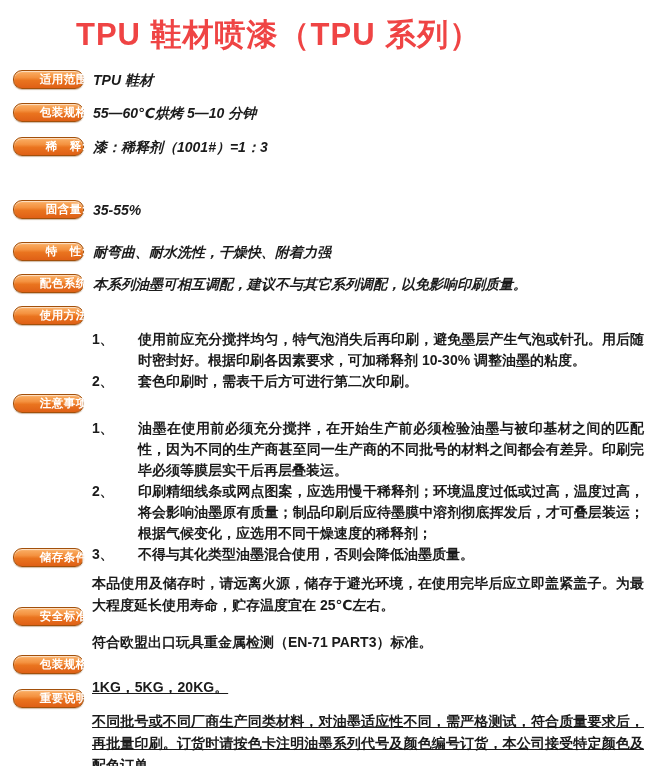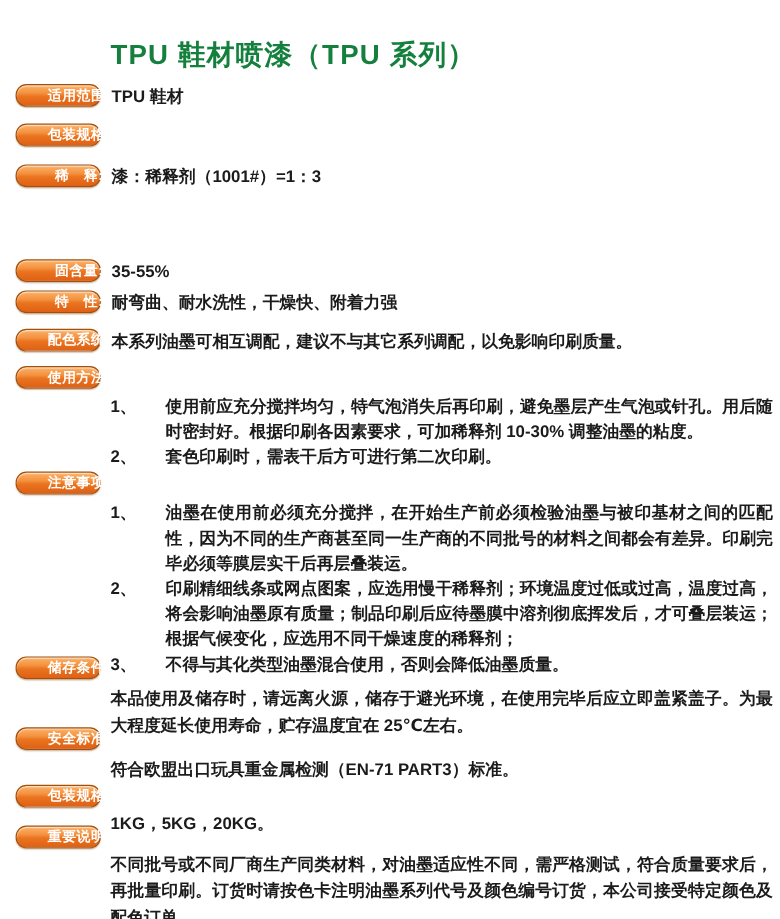--- a/index.html
+++ b/index.html
@@ -6,25 +6,25 @@
   .page{
     position:relative;
     width:650px;height:766px;
     background:#ffffff;
     overflow:hidden;
     font-family:"Liberation Sans","DejaVu Sans",sans-serif;
     font-weight:bold;
     color:#1b1b1b;
   }
   .title{
-    margin:16px;
+    margin:0;
     padding:14px 0 0 76px;
-    font-size:23px;
+    font-size:31px;
     letter-spacing:1px;
-    color:#15803d;
+    color:#ef4444;
   }
   .row{
     position:absolute;
     left:13px;
     right:6px;
   }
   .row.inline{
     display:flex;
     align-items:flex-start;
   }
@@ -43,62 +43,64 @@
     font-size:11.5px;
     white-space:nowrap;
     letter-spacing:0.5px;
     padding-left:35px;
   }
   .inline-content{
     margin-left:9px;
     font-size:14px;
     line-height:19px;
     padding-top:1px;
+    font-style:italic;
   }
   .block-content{
     margin-left:79px;
     font-size:14px;
   }
   .para{
     line-height:22px;
     text-align:justify;
   }
   .li{
     display:flex;
     line-height:21px;
   }
   .li .num{flex:0 0 24px;}
   .li .txt{flex:1 1 auto;text-align:justify;margin-left:22px;}
   .mt4{margin-top:4px;}
   .mt5{margin-top:5px;}
-  .mt2{margin-top:2px;}
+  .mt2{margin-top:2px;text-decoration:underline;}
 </style>
 </head>
 <body>
 
 <div class="page">
 
   <h1 class="title">TPU 鞋材喷漆（TPU 系列）</h1>
 
   <section class="row inline" style="top:70px">
     <span class="badge">适用范围:</span>
     <span class="inline-content">TPU 鞋材</span>
   </section>
 
   <section class="row inline" style="top:103px">
     <span class="badge">包装规格:</span>
+    <span class="inline-content">55—60℃烘烤 5—10 分钟</span>
   </section>
 
   <section class="row inline" style="top:137px">
     <span class="badge">稀　释:</span>
     <span class="inline-content">漆：稀释剂（1001#）=1：3</span>
   </section>
 
 
-  <section class="row inline" style="top:216px">
+  <section class="row inline" style="top:200px">
     <span class="badge">固含量:</span>
     <span class="inline-content">35-55%</span>
   </section>
 
   <section class="row inline" style="top:242px">
     <span class="badge">特　性:</span>
     <span class="inline-content">耐弯曲、耐水洗性，干燥快、附着力强</span>
   </section>
 
   <section class="row inline" style="top:274px">

